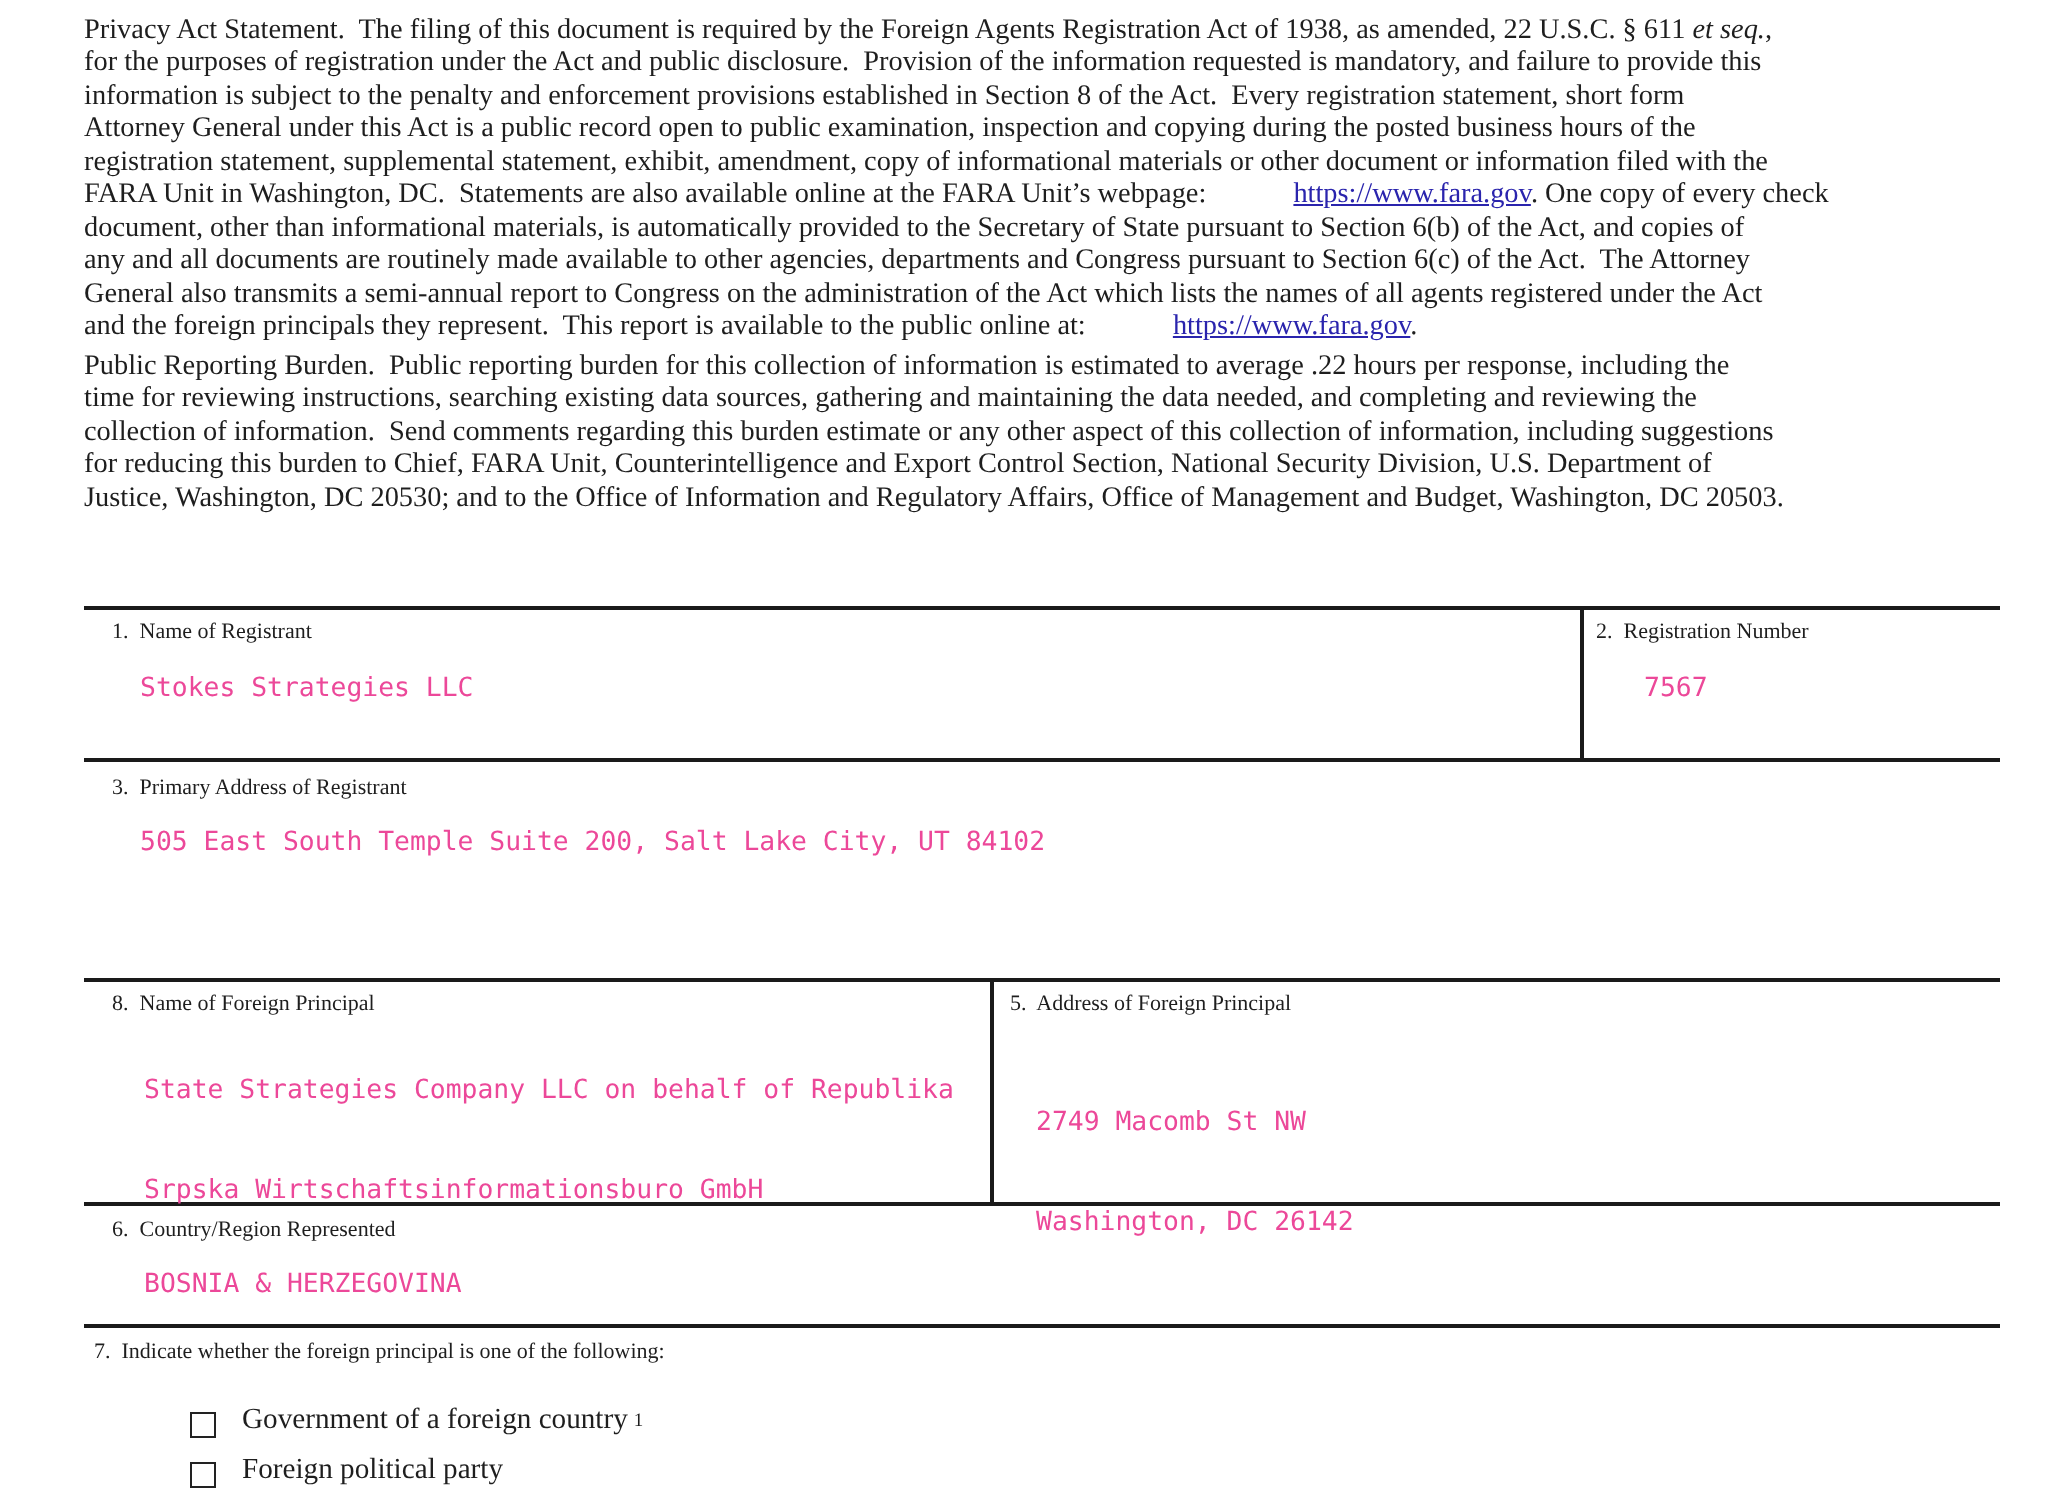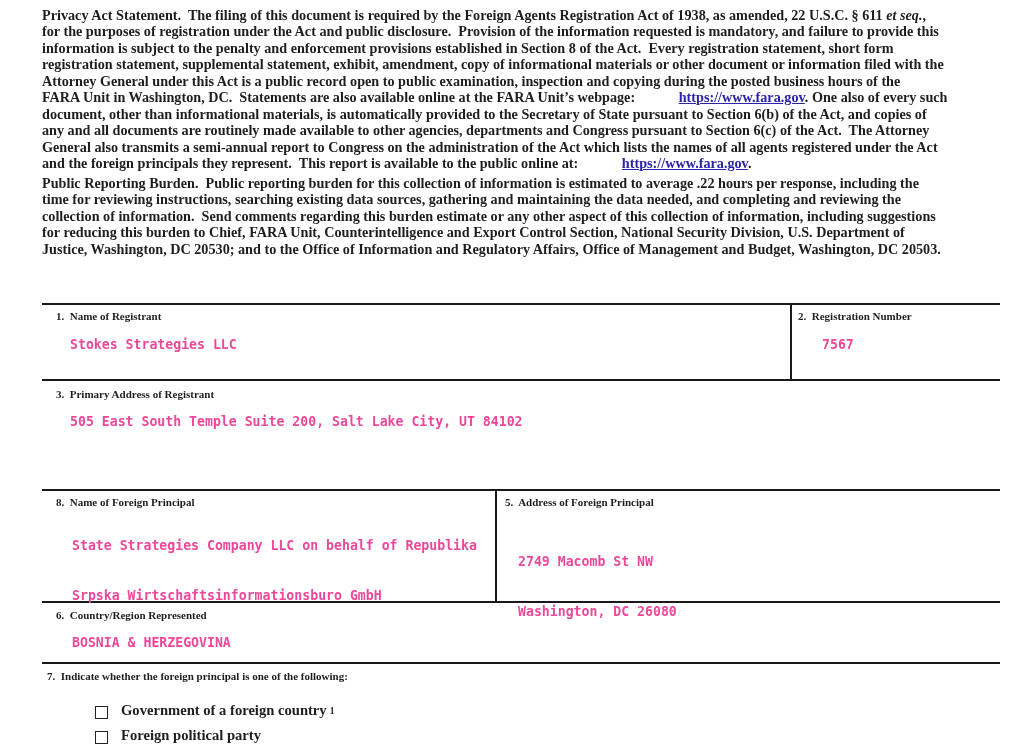--- a/index.html
+++ b/index.html
@@ -1,18 +1,18 @@
 <!DOCTYPE html>
 <html style="--link: #2a24ad;"><head>
 <meta charset="utf-8">
 <style>
   html,body{margin:0;padding:0;background:#e8e8e8;}
   .page{
     position:relative;width:1024px;height:754px;background:#ffffff;
-    overflow:hidden;color:#1e1e1e;font-family:"Liberation Serif",serif;font-weight:bold;
+    overflow:hidden;color:#1e1e1e;font-family:"Liberation Serif",serif;
   }
   .para{position:absolute;left:42px;width:962px;font-size:14.2px;}
   .pline{line-height:16.45px;white-space:pre;}
   .pline i{font-style:italic;}
   a.link{color:var(--link,#2a24ad);text-decoration:underline;cursor:pointer;margin-left:40px;}
   .hline{position:absolute;left:42px;width:958px;height:2px;background:#1a1a1a;}
   .vline{position:absolute;width:2px;background:#1a1a1a;}
   .sec-label{position:absolute;font-size:11px;white-space:pre;}
   .mono{
     position:absolute;font-family:"DejaVu Sans Mono",monospace;
@@ -31,23 +31,23 @@
 </style>
 </head>
 <body>
 
 <div class="page">
 
   <div class="para" style="top:7px">
       <div class="pline"><span>Privacy Act Statement.  The filing of this document is required by the Foreign Agents Registration Act of 1938, as amended, 22 U.S.C. § 611 </span><i>et seq.</i><span>,</span></div>
       <div class="pline"><span>for the purposes of registration under the Act and public disclosure.  Provision of the information requested is mandatory, and failure to provide this</span></div>
       <div class="pline"><span>information is subject to the penalty and enforcement provisions established in Section 8 of the Act.  Every registration statement, short form</span></div>
+      <div class="pline"><span>Attorney General under this Act is a public record open to public examination, inspection and copying during the posted business hours of the</span></div>
       <div class="pline"><span>registration statement, supplemental statement, exhibit, amendment, copy of informational materials or other document or information filed with the</span></div>
-      <div class="pline"><span>Attorney General under this Act is a public record open to public examination, inspection and copying during the posted business hours of the</span></div>
-      <div class="pline"><span>FARA Unit in Washington, DC.  Statements are also available online at the FARA Unit’s webpage: </span><a class="link" href="#">https://www.fara.gov</a><span>. One also of every such</span></div>
+      <div class="pline"><span>FARA Unit in Washington, DC.  Statements are also available online at the FARA Unit’s webpage: </span><a class="link" href="#">https://www.fara.gov</a><span>. One copy of every check</span></div>
       <div class="pline"><span>document, other than informational materials, is automatically provided to the Secretary of State pursuant to Section 6(b) of the Act, and copies of</span></div>
       <div class="pline"><span>any and all documents are routinely made available to other agencies, departments and Congress pursuant to Section 6(c) of the Act.  The Attorney</span></div>
       <div class="pline"><span>General also transmits a semi-annual report to Congress on the administration of the Act which lists the names of all agents registered under the Act</span></div>
       <div class="pline"><span>and the foreign principals they represent.  This report is available to the public online at: </span><a class="link" href="#">https://www.fara.gov</a><span>.</span></div>
     </div>
   <div class="para" style="top:175px">
       <div class="pline"><span>Public Reporting Burden.  Public reporting burden for this collection of information is estimated to average .22 hours per response, including the</span></div>
       <div class="pline"><span>time for reviewing instructions, searching existing data sources, gathering and maintaining the data needed, and completing and reviewing the</span></div>
       <div class="pline"><span>collection of information.  Send comments regarding this burden estimate or any other aspect of this collection of information, including suggestions</span></div>
       <div class="pline"><span>for reducing this burden to Chief, FARA Unit, Counterintelligence and Export Control Section, National Security Division, U.S. Department of</span></div>
@@ -73,21 +73,21 @@
 
   <div class="sec-label" style="left:56px;top:496px">8.  Name of Foreign Principal</div>
   <div class="mono" style="left:72px;top:505px">
     <div>State Strategies Company LLC on behalf of Republika</div>
     <div>Srpska Wirtschaftsinformationsburo GmbH</div>
   </div>
 
   <div class="sec-label" style="left:505px;top:496px">5.  Address of Foreign Principal</div>
   <div class="mono" style="left:518px;top:521px">
     <div>2749 Macomb St NW</div>
-    <div>Washington, DC 26080</div>
+    <div>Washington, DC 26142</div>
   </div>
 
   <div class="sec-label" style="left:56px;top:609px">6.  Country/Region Represented</div>
   <div class="mono" style="left:72px;top:635px">BOSNIA &amp; HERZEGOVINA</div>
 
   <div class="sec-label" style="left:47px;top:670px">7.  Indicate whether the foreign principal is one of the following:</div>
   <div class="opts">
       <div class="opt-row">
         <span class="cbx"></span>
         <span class="opt-label">Government of a foreign country</span>

